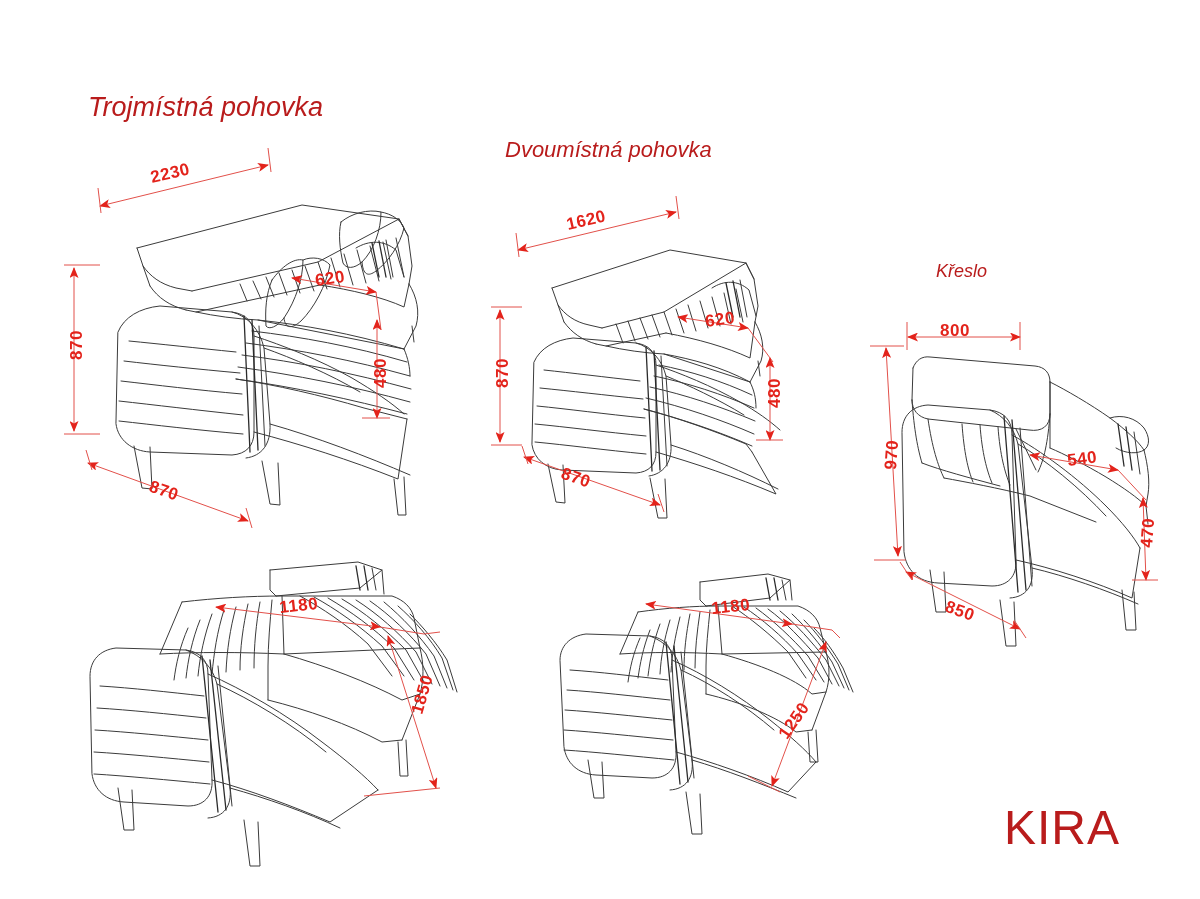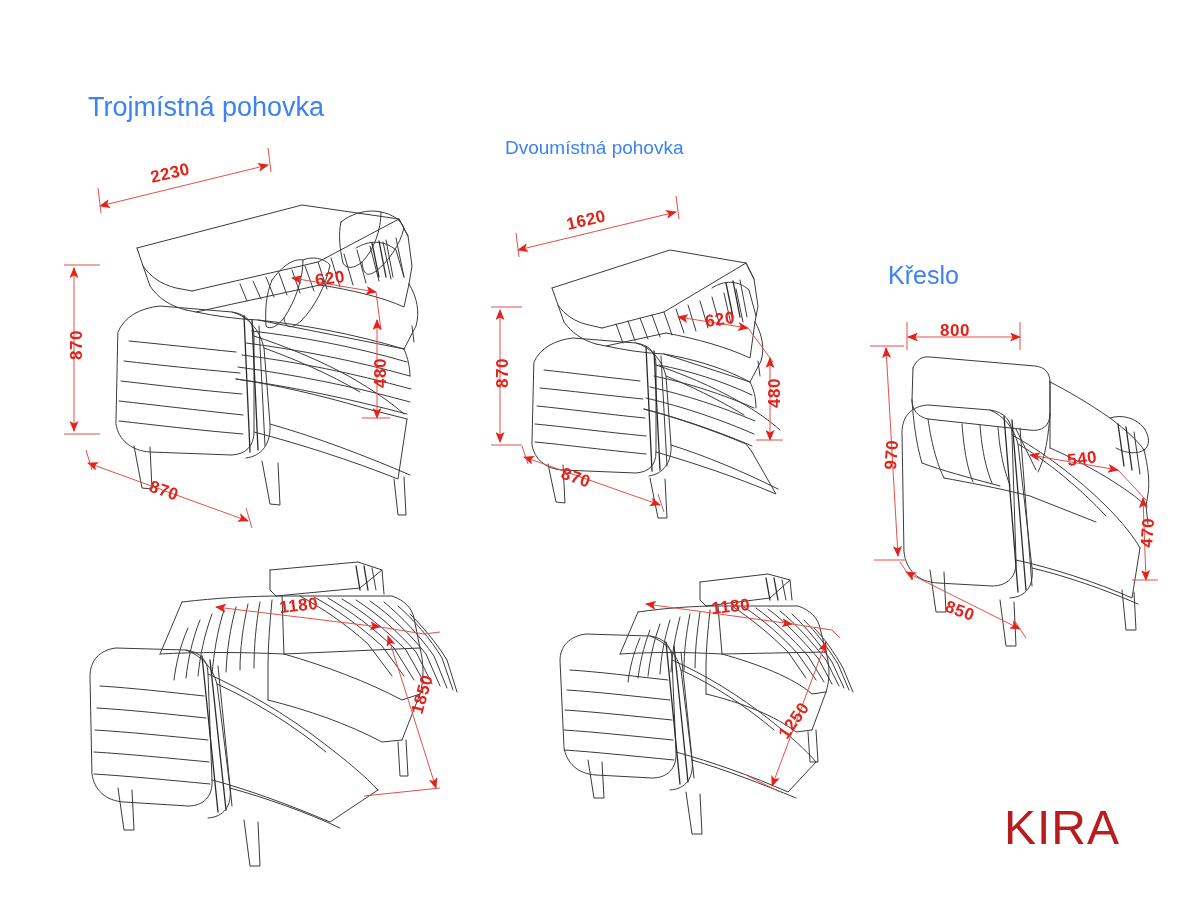--- a/index.html
+++ b/index.html
@@ -1,22 +1,22 @@
 <!DOCTYPE html>
 <html><head>
 <meta charset="utf-8">
 <style>
   html,body{margin:0;padding:0;background:#ffffff;}
   body{width:1200px;height:899px;overflow:hidden;
        font-family:"Liberation Sans","DejaVu Sans",sans-serif;}
   #sheet{position:relative;width:1200px;height:899px;background:#ffffff;}
-  .title{position:absolute;color:#3b82f6;font-weight:400;white-space:nowrap;}
+  .title{position:absolute;color:#b91c1c;font-weight:400;white-space:nowrap;font-style:italic;}
   #t-three{left:88px;top:92px;font-size:27px;}
-  #t-two{left:505px;top:137px;font-size:19px;}
-  #t-chair{left:888px;top:261px;font-size:25px;}
+  #t-two{left:505px;top:137px;font-size:22px;}
+  #t-chair{left:936px;top:261px;font-size:18px;}
   #brand{position:absolute;left:1004px;top:800px;font-size:48px;color:#b91c1c;
          letter-spacing:1px;white-space:nowrap;}
   svg{position:absolute;left:0;top:0;}
   .ln{fill:none;stroke:#3b3b3b;stroke-width:1;stroke-linejoin:round;stroke-linecap:round;}
   .ln2{fill:none;stroke:#2b2b2b;stroke-width:1.3;stroke-linejoin:round;stroke-linecap:round;}
   .dim{fill:none;stroke:#e2504a;stroke-width:1;}
   .dimhead{fill:#e3231b;stroke:none;}
   .dtxt{fill:#e3231b;font-family:"Liberation Sans","DejaVu Sans",sans-serif;
         font-size:17px;font-weight:700;letter-spacing:0.5px;}
 </style>

